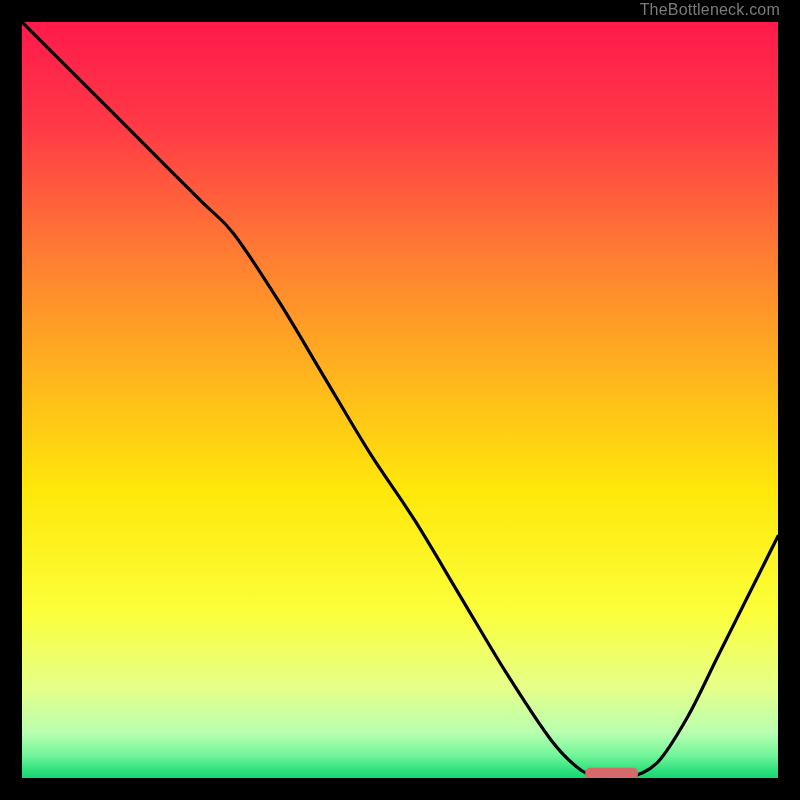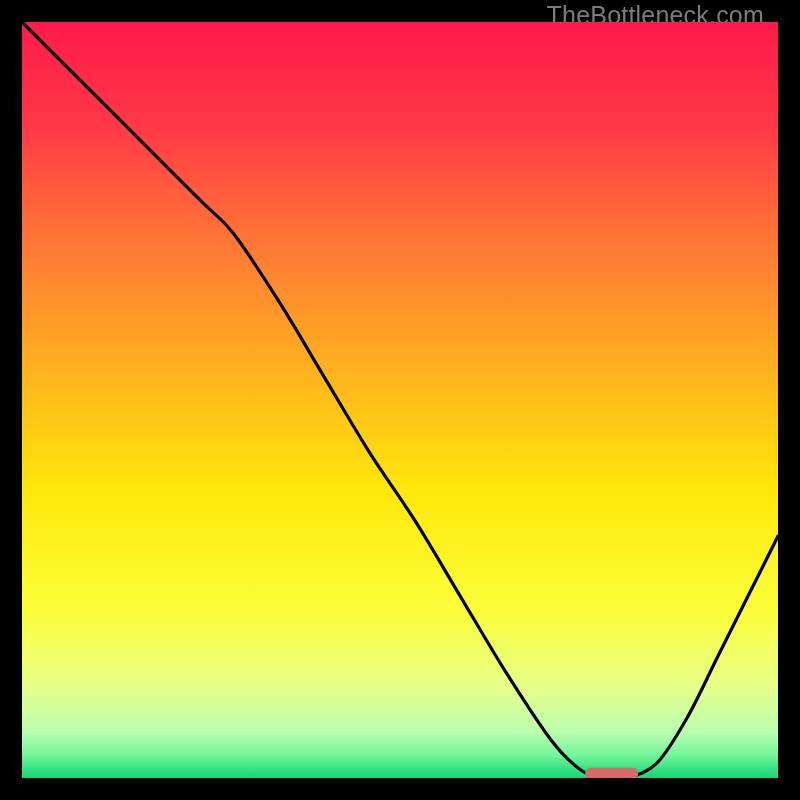--- a/index.html
+++ b/index.html
@@ -22,23 +22,23 @@
   .plot-area {
     position: absolute;
     left: 0;
     top: 0;
     width: 756px;
     height: 756px;
   }
   .watermark {
     position: absolute;
     top: 1px;
-    right: 36px;
+    right: 20px;
     color: #7b7b7b;
-    font-size: 25px;
+    font-size: 16px;
     font-weight: 500;
     letter-spacing: 0.2px;
   }
   svg { display: block; }
 </style>
 </head>
 <body>
 
 <div class="watermark">TheBottleneck.com</div>
 

